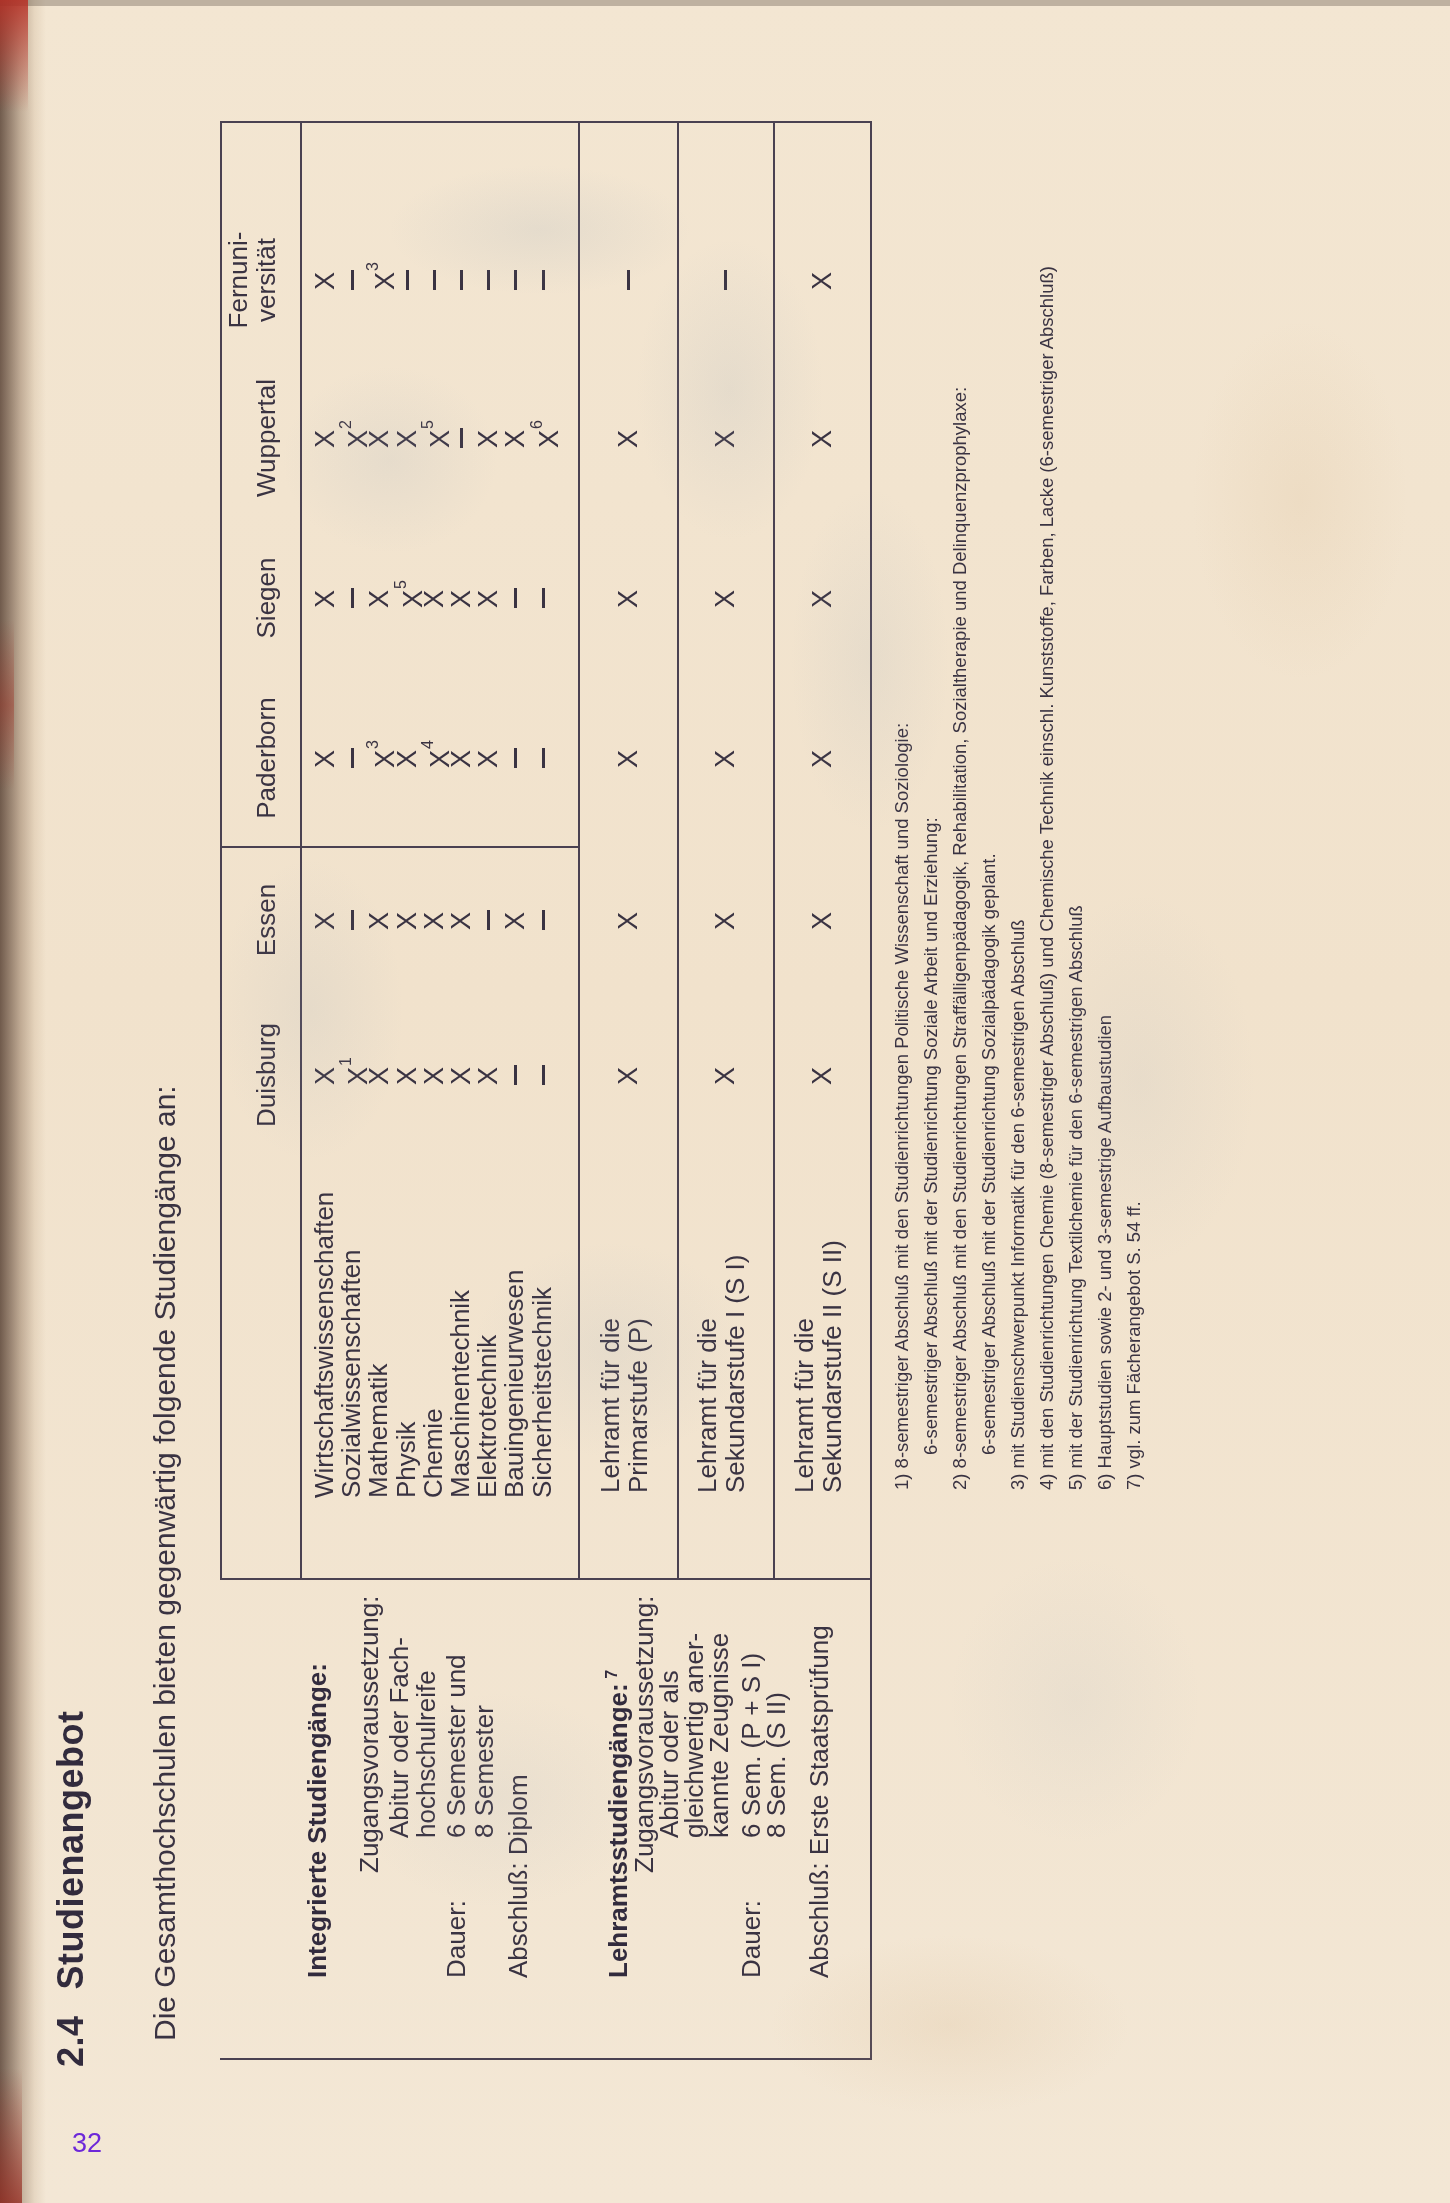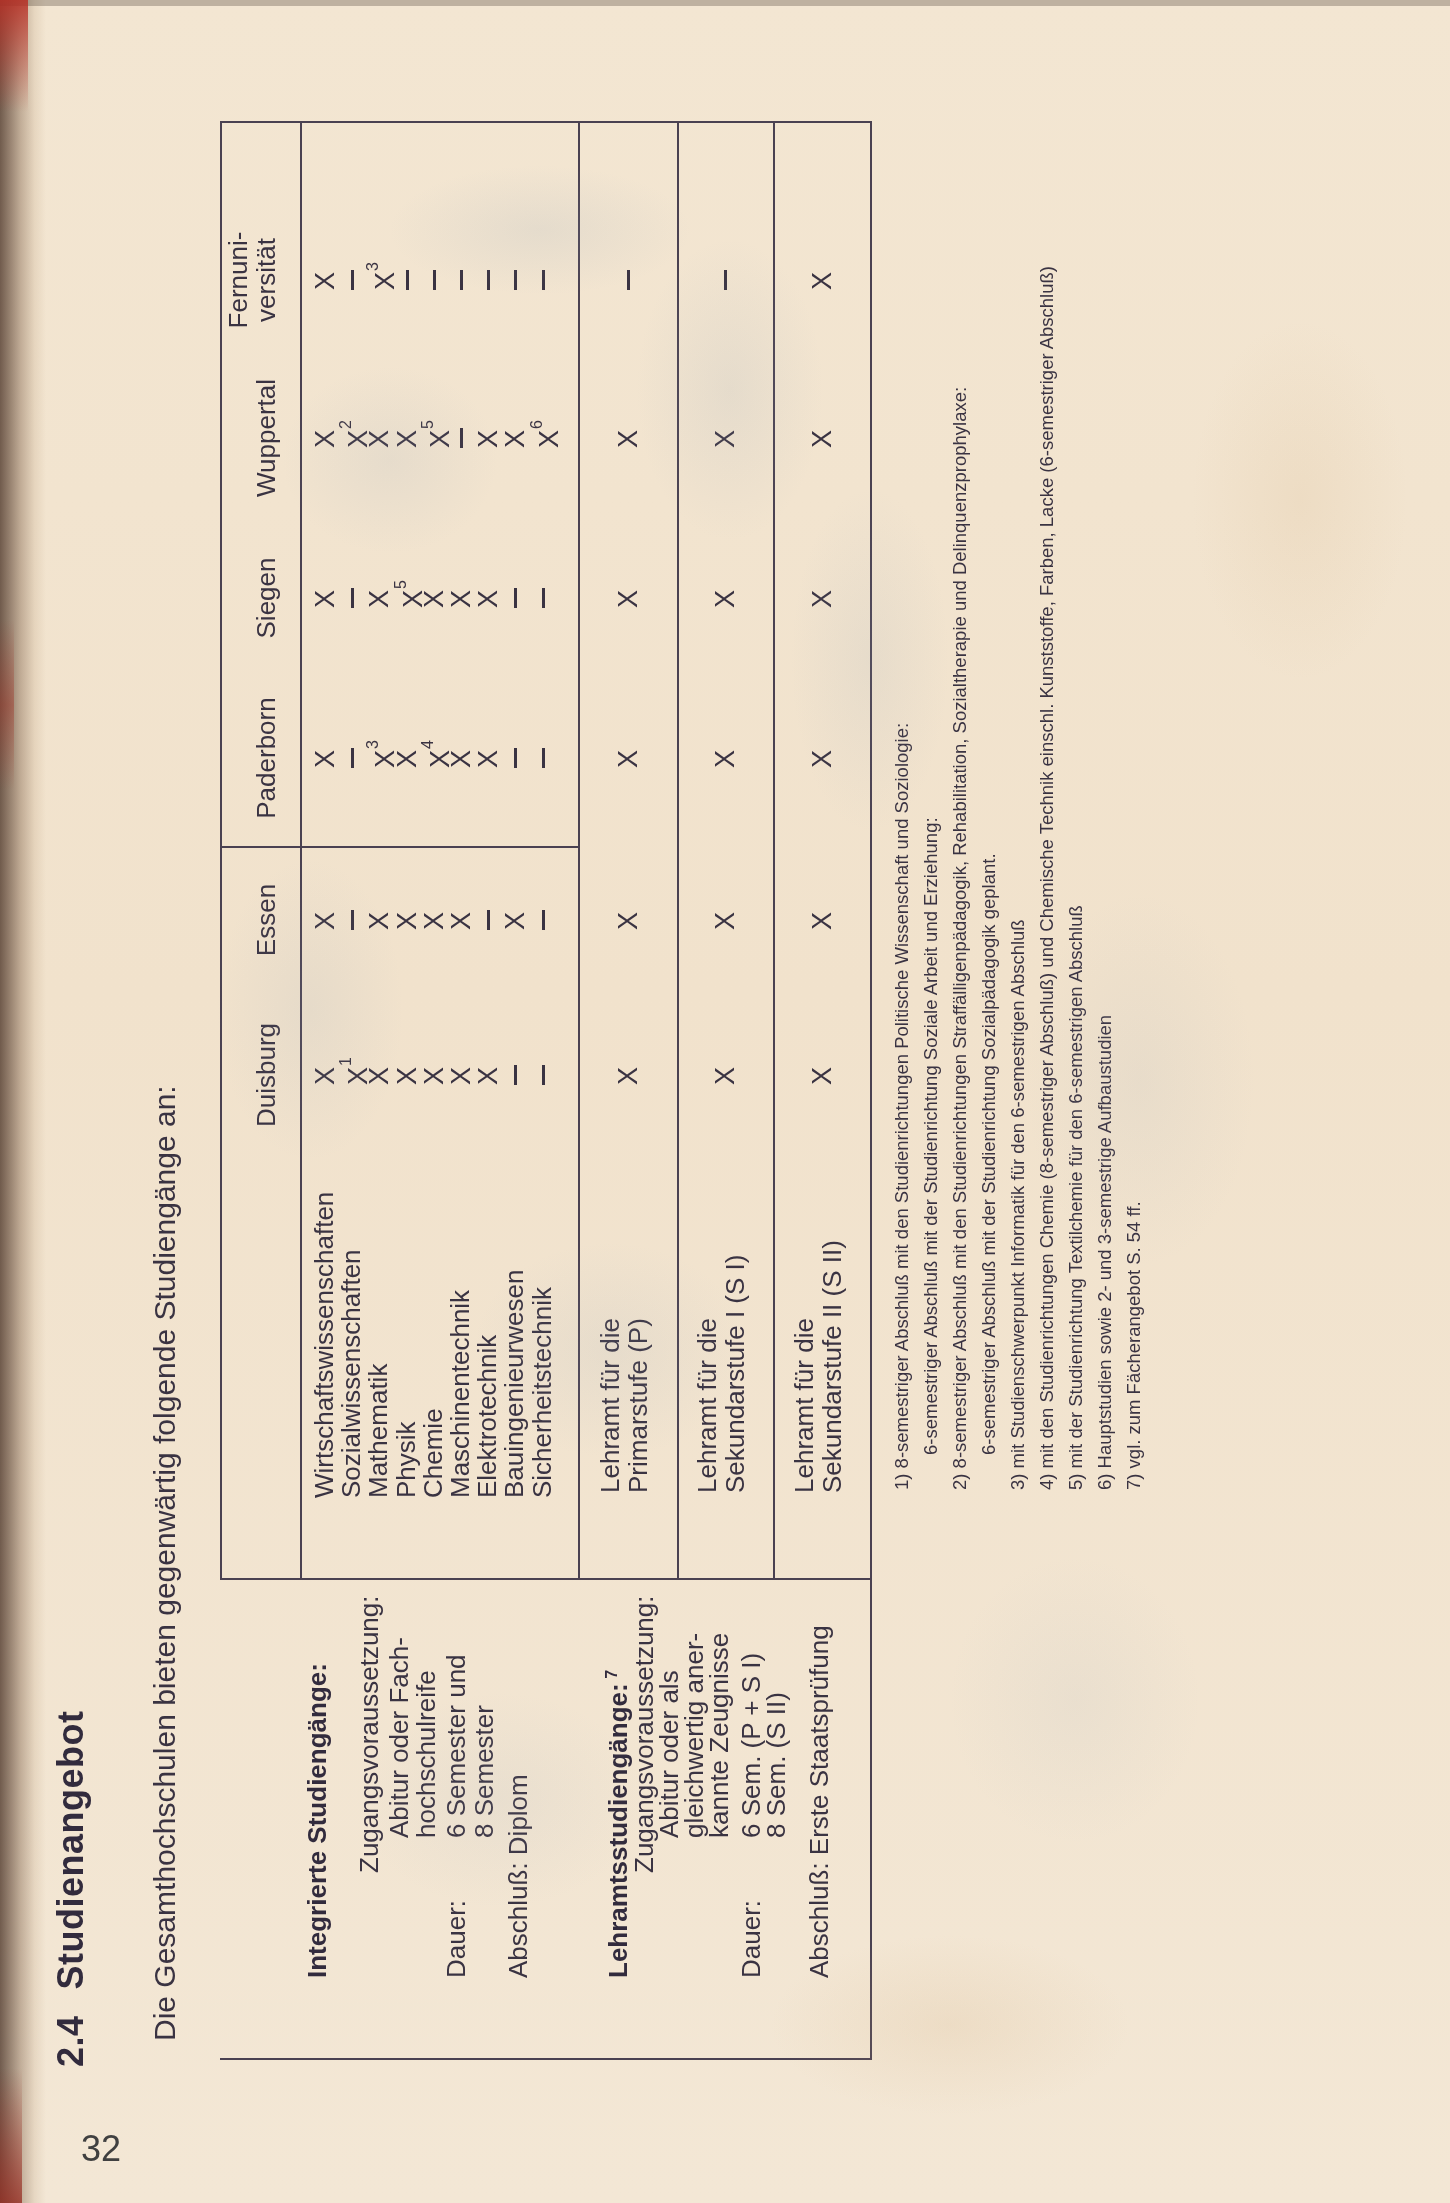--- a/index.html
+++ b/index.html
@@ -16,21 +16,21 @@
   .t sup,.title sup{font-size:16px;}
   .mk{position:absolute;color:#3a3342;font-size:27px;line-height:32px;}
   .mk sup{font-size:16px;position:relative;top:-6px;left:1px;}
   .dash{position:absolute;width:20px;height:3px;background:#3a3342;}
   .uni{position:absolute;width:220px;text-align:center;font-size:26px;line-height:28px;color:#3a3342;}
   .fn{position:absolute;white-space:nowrap;font-size:18.5px;color:#3a3342;}
   .title{position:absolute;left:136px;top:50px;font-size:36px;font-weight:bold;
          color:#322b3d;letter-spacing:.5px;white-space:nowrap;}
   .title .sec{margin-right:26px;}
   .subtitle{position:absolute;left:162px;top:148px;font-size:30px;color:#3a3342;white-space:nowrap;}
-  .pagenum{position:absolute;left:81px;top:2128px;font-size:36px;color:#404040;}
+  .pagenum{position:absolute;left:72px;top:2128px;font-size:27px;color:#6d28d9;}
   .spine{position:absolute;left:0;top:0;width:46px;height:2203px;pointer-events:none;z-index:6;
          background:linear-gradient(90deg,rgba(62,38,26,.72),rgba(98,64,40,.34) 45%,rgba(140,100,60,.12) 75%,rgba(0,0,0,0));}
   .redmark{position:absolute;pointer-events:none;z-index:7;}
   .r1{left:0;top:0;width:28px;height:112px;background:linear-gradient(180deg,rgba(184,46,36,.85),rgba(184,46,36,0));}
   .r2{left:0;top:2068px;width:22px;height:135px;background:linear-gradient(0deg,rgba(150,40,30,.75),rgba(150,40,30,0));}
   .r3{left:0;top:620px;width:14px;height:170px;background:linear-gradient(180deg,rgba(160,50,38,0),rgba(160,50,38,.45),rgba(160,50,38,0));}
   .topedge{position:absolute;left:0;top:0;width:1450px;height:6px;background:rgba(70,55,45,.30);pointer-events:none;z-index:6;}
   .stain{position:absolute;pointer-events:none;z-index:5;}
 </style>
 </head>

